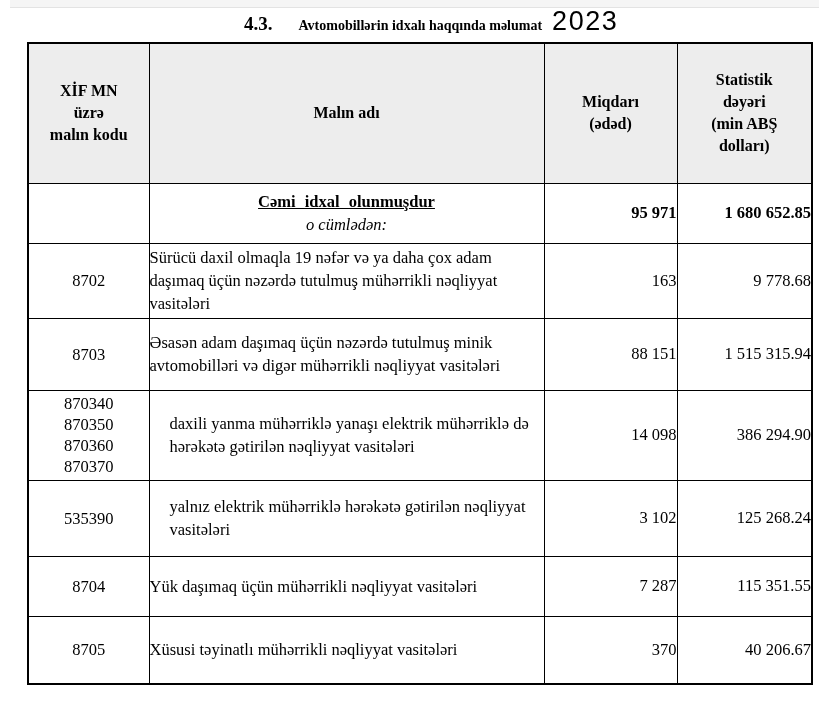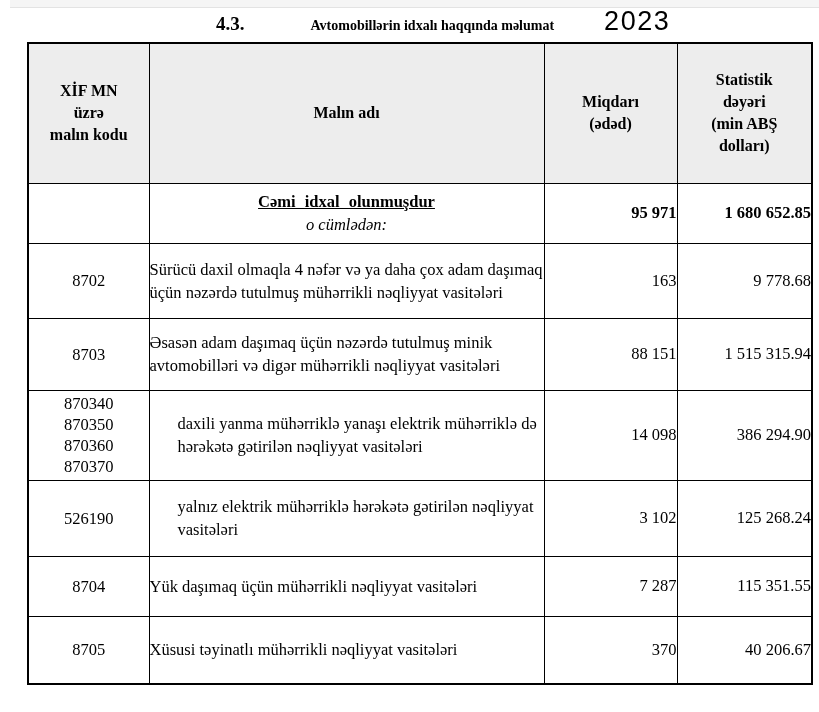--- a/index.html
+++ b/index.html
@@ -11,22 +11,22 @@
     overflow: hidden;
   }
   .page { position: relative; width: 819px; height: 712px; background: #ffffff; }
 
   .top-strip {
     position: absolute; top: 0; left: 10px; right: 0; height: 7px;
     background: #f5f5f5; border-bottom: 1px solid #e3e3e3;
   }
 
   .title-row {
-    position: absolute; top: 6px; left: 216px;
-    display: flex; align-items: baseline; white-space: nowrap; gap: 40px;
+    position: absolute; top: 6px; left: 244px;
+    display: flex; align-items: baseline; white-space: nowrap;
   }
   .title-num  { font-weight: bold; font-size: 19px; margin-right: 26px; }
   .title-text { font-weight: bold; font-size: 14px; }
   .title-year {
     font-family: "Liberation Sans", sans-serif;
     font-size: 27px; font-weight: 400; margin-left: 10px; letter-spacing: 1.5px;
   }
 
   table.imports {
     position: absolute; left: 27px; top: 42px;
@@ -39,21 +39,21 @@
   thead th {
     background: #ededed;
     font-weight: bold; font-size: 16px; line-height: 22px;
     text-align: center; vertical-align: middle;
     white-space: pre-line;
   }
 
   td { vertical-align: middle; font-size: 16.5px; }
   .code  { text-align: center; white-space: pre-line; line-height: 21px; }
   .name  { text-align: left; padding: 5px 8px 5px 9px; line-height: 23px; }
-  .name.indent { padding-left: 28px; }
+  .name.indent { padding-left: 20px; }
   .num   { text-align: right; padding-right: 10px; }
   .bold  { font-weight: bold; }
 
   .total-line { text-align: center; font-weight: bold; word-spacing: 5px; line-height: 24px; text-decoration: underline; }
   .total-sub  { text-align: center; font-style: italic; line-height: 22px; }
   .section-label { text-align: center; line-height: 20px; }
 </style>
 </head>
 <body>
 
@@ -94,21 +94,21 @@
         <td class="name">
           <div class="total-line">Cəmi idxal olunmuşdur</div>
           <div class="total-sub">o cümlədən:</div>
         </td>
         <td class="num bold">95 971</td>
         <td class="num bold">1 680 652.85</td>
       </tr>
 
       <tr style="height:75px">
         <td class="code">8702</td>
-        <td class="name">Sürücü daxil olmaqla 4 nəfər və ya daha çox adam daşımaq üçün nəzərdə tutulmuş mühərrikli nəqliyyat vasitələri</td>
+        <td class="name">Sürücü daxil olmaqla 19 nəfər və ya daha çox adam daşımaq üçün nəzərdə tutulmuş mühərrikli nəqliyyat vasitələri</td>
         <td class="num">163</td>
         <td class="num">9 778.68</td>
       </tr>
 
       <tr style="height:72px">
         <td class="code">8703</td>
         <td class="name">Əsasən adam daşımaq üçün nəzərdə tutulmuş minik avtomobilləri və digər mühərrikli nəqliyyat vasitələri</td>
         <td class="num">88 151</td>
         <td class="num">1 515 315.94</td>
       </tr>
@@ -118,21 +118,21 @@
         <td class="code">870340
 870350
 870360
 870370</td>
         <td class="name indent">daxili yanma mühərriklə yanaşı elektrik mühərriklə də hərəkətə gətirilən nəqliyyat vasitələri</td>
         <td class="num">14 098</td>
         <td class="num">386 294.90</td>
       </tr>
 
       <tr style="height:76px">
-        <td class="code">526190</td>
+        <td class="code">535390</td>
         <td class="name indent">yalnız elektrik mühərriklə hərəkətə gətirilən nəqliyyat vasitələri</td>
         <td class="num">3 102</td>
         <td class="num">125 268.24</td>
       </tr>
 
       <tr style="height:60px">
         <td class="code">8704</td>
         <td class="name">Yük daşımaq üçün mühərrikli nəqliyyat vasitələri</td>
         <td class="num">7 287</td>
         <td class="num">115 351.55</td>

